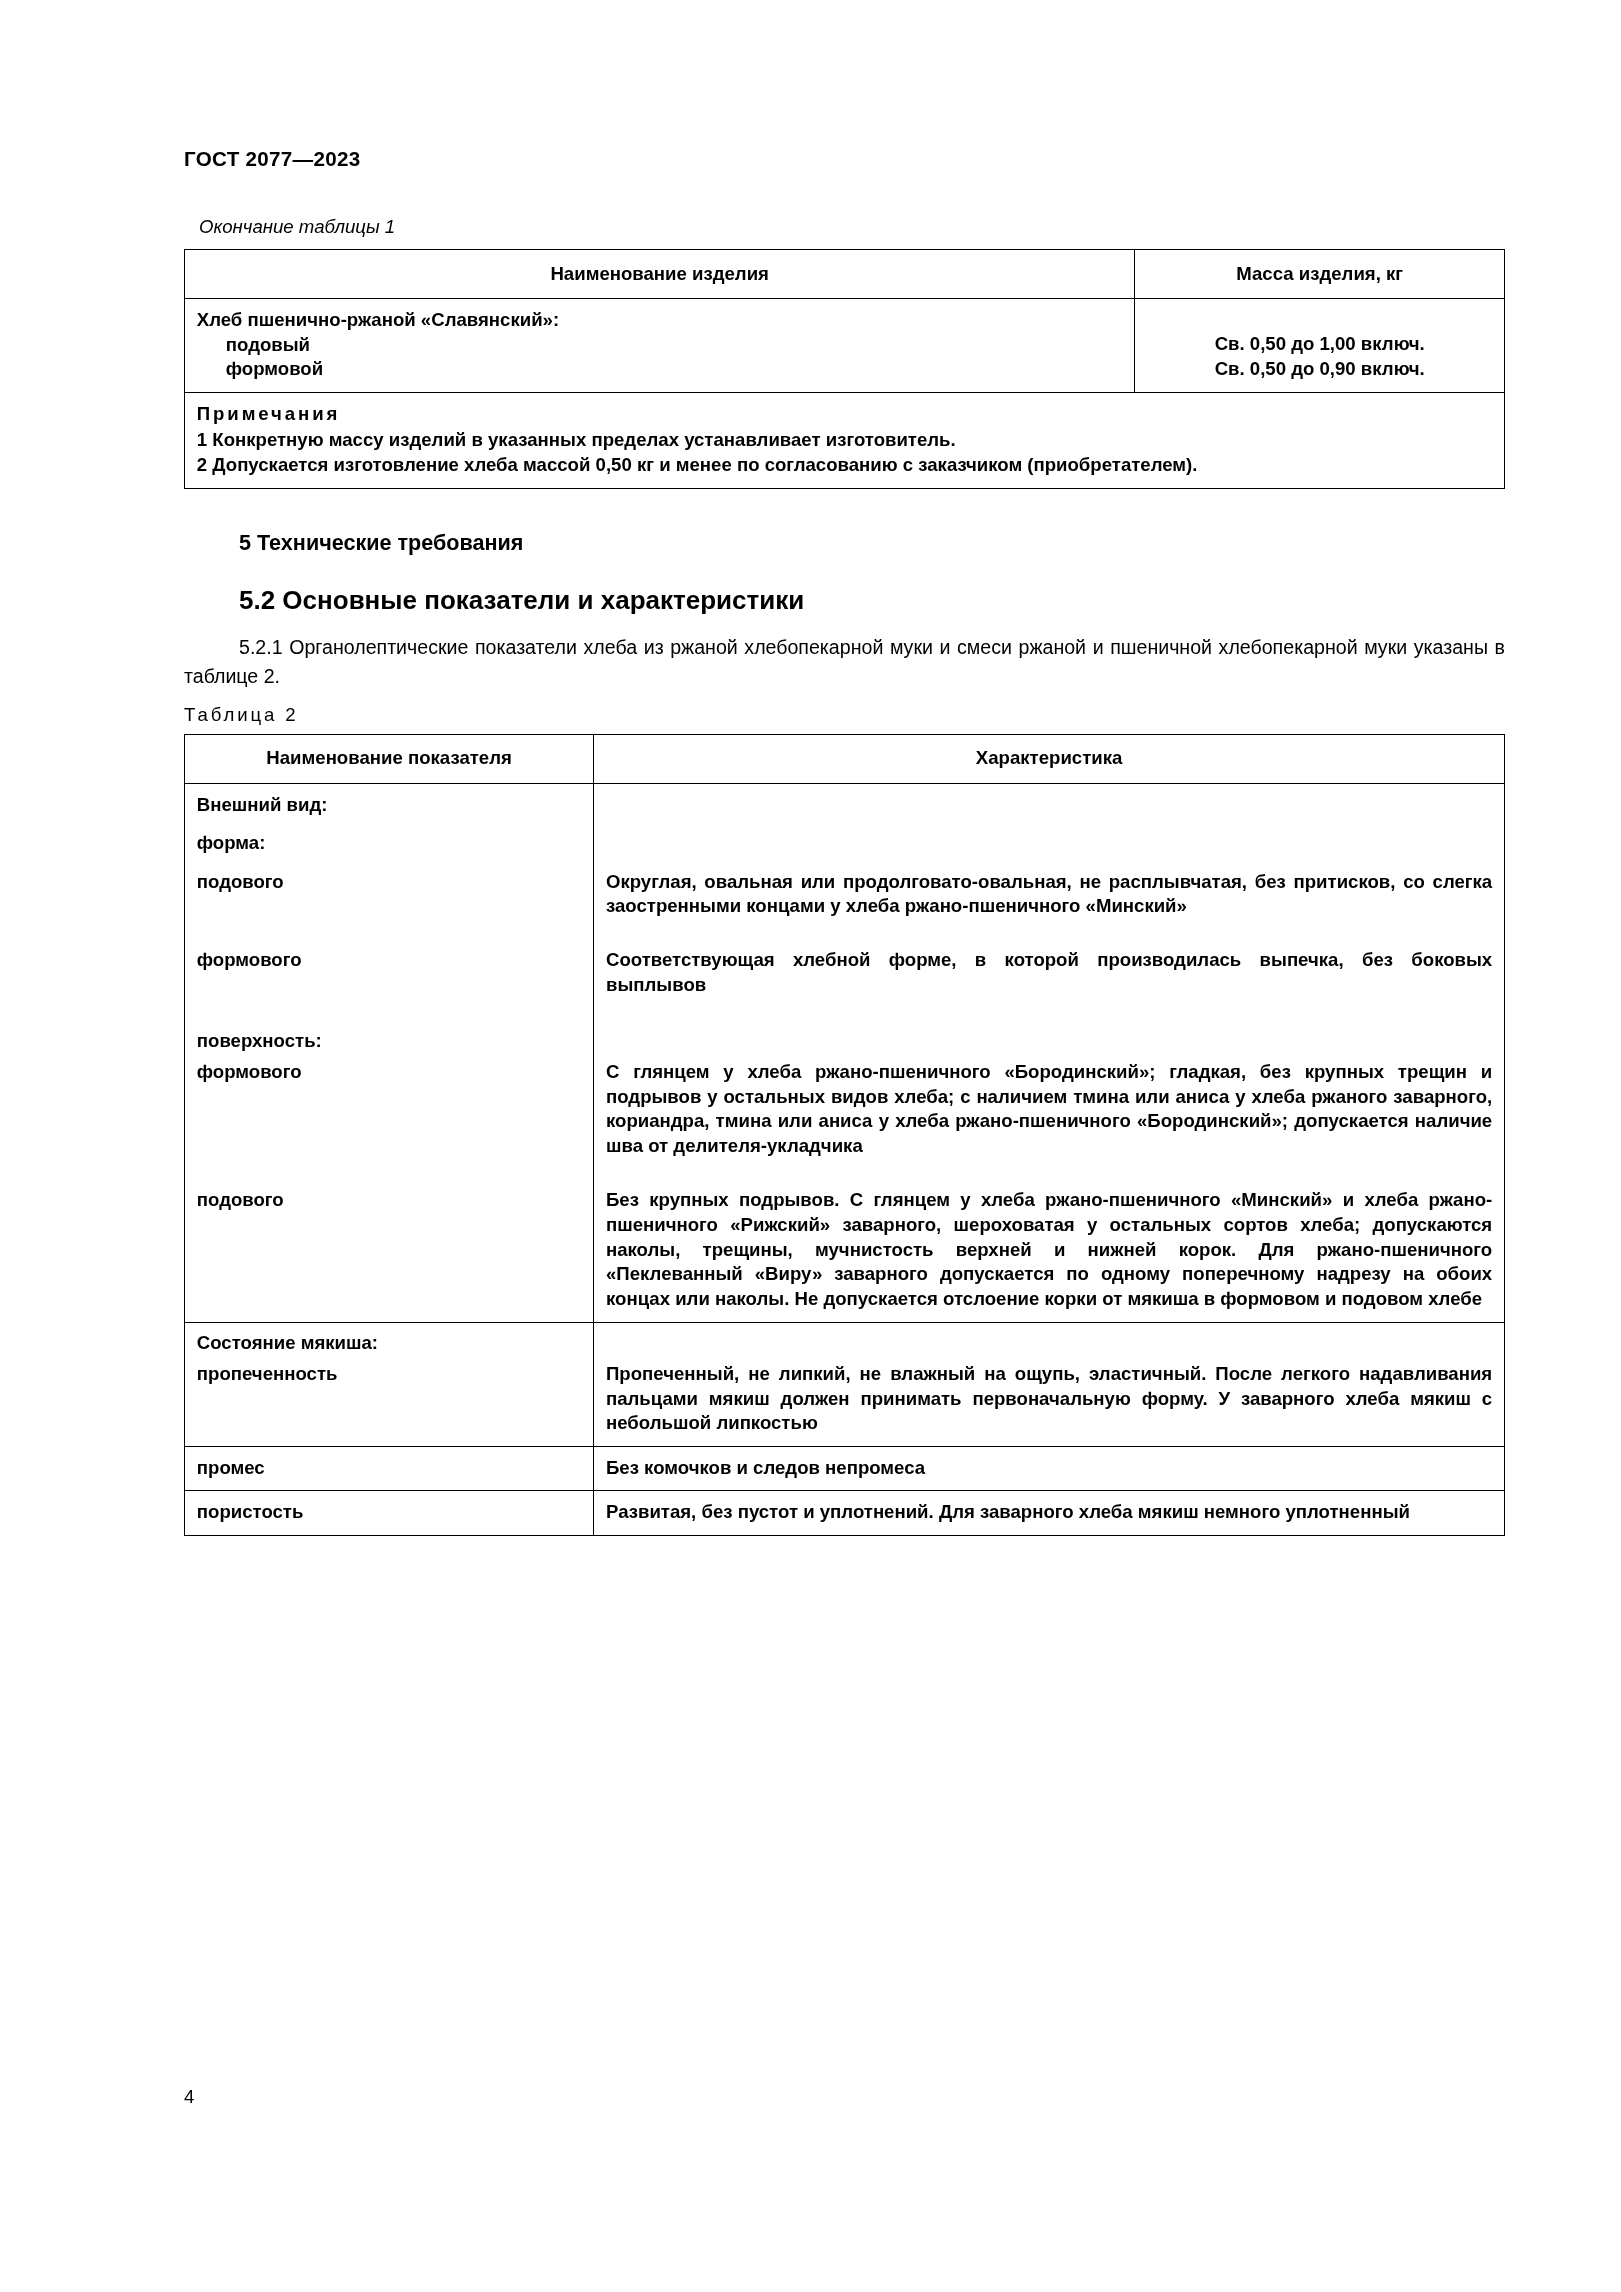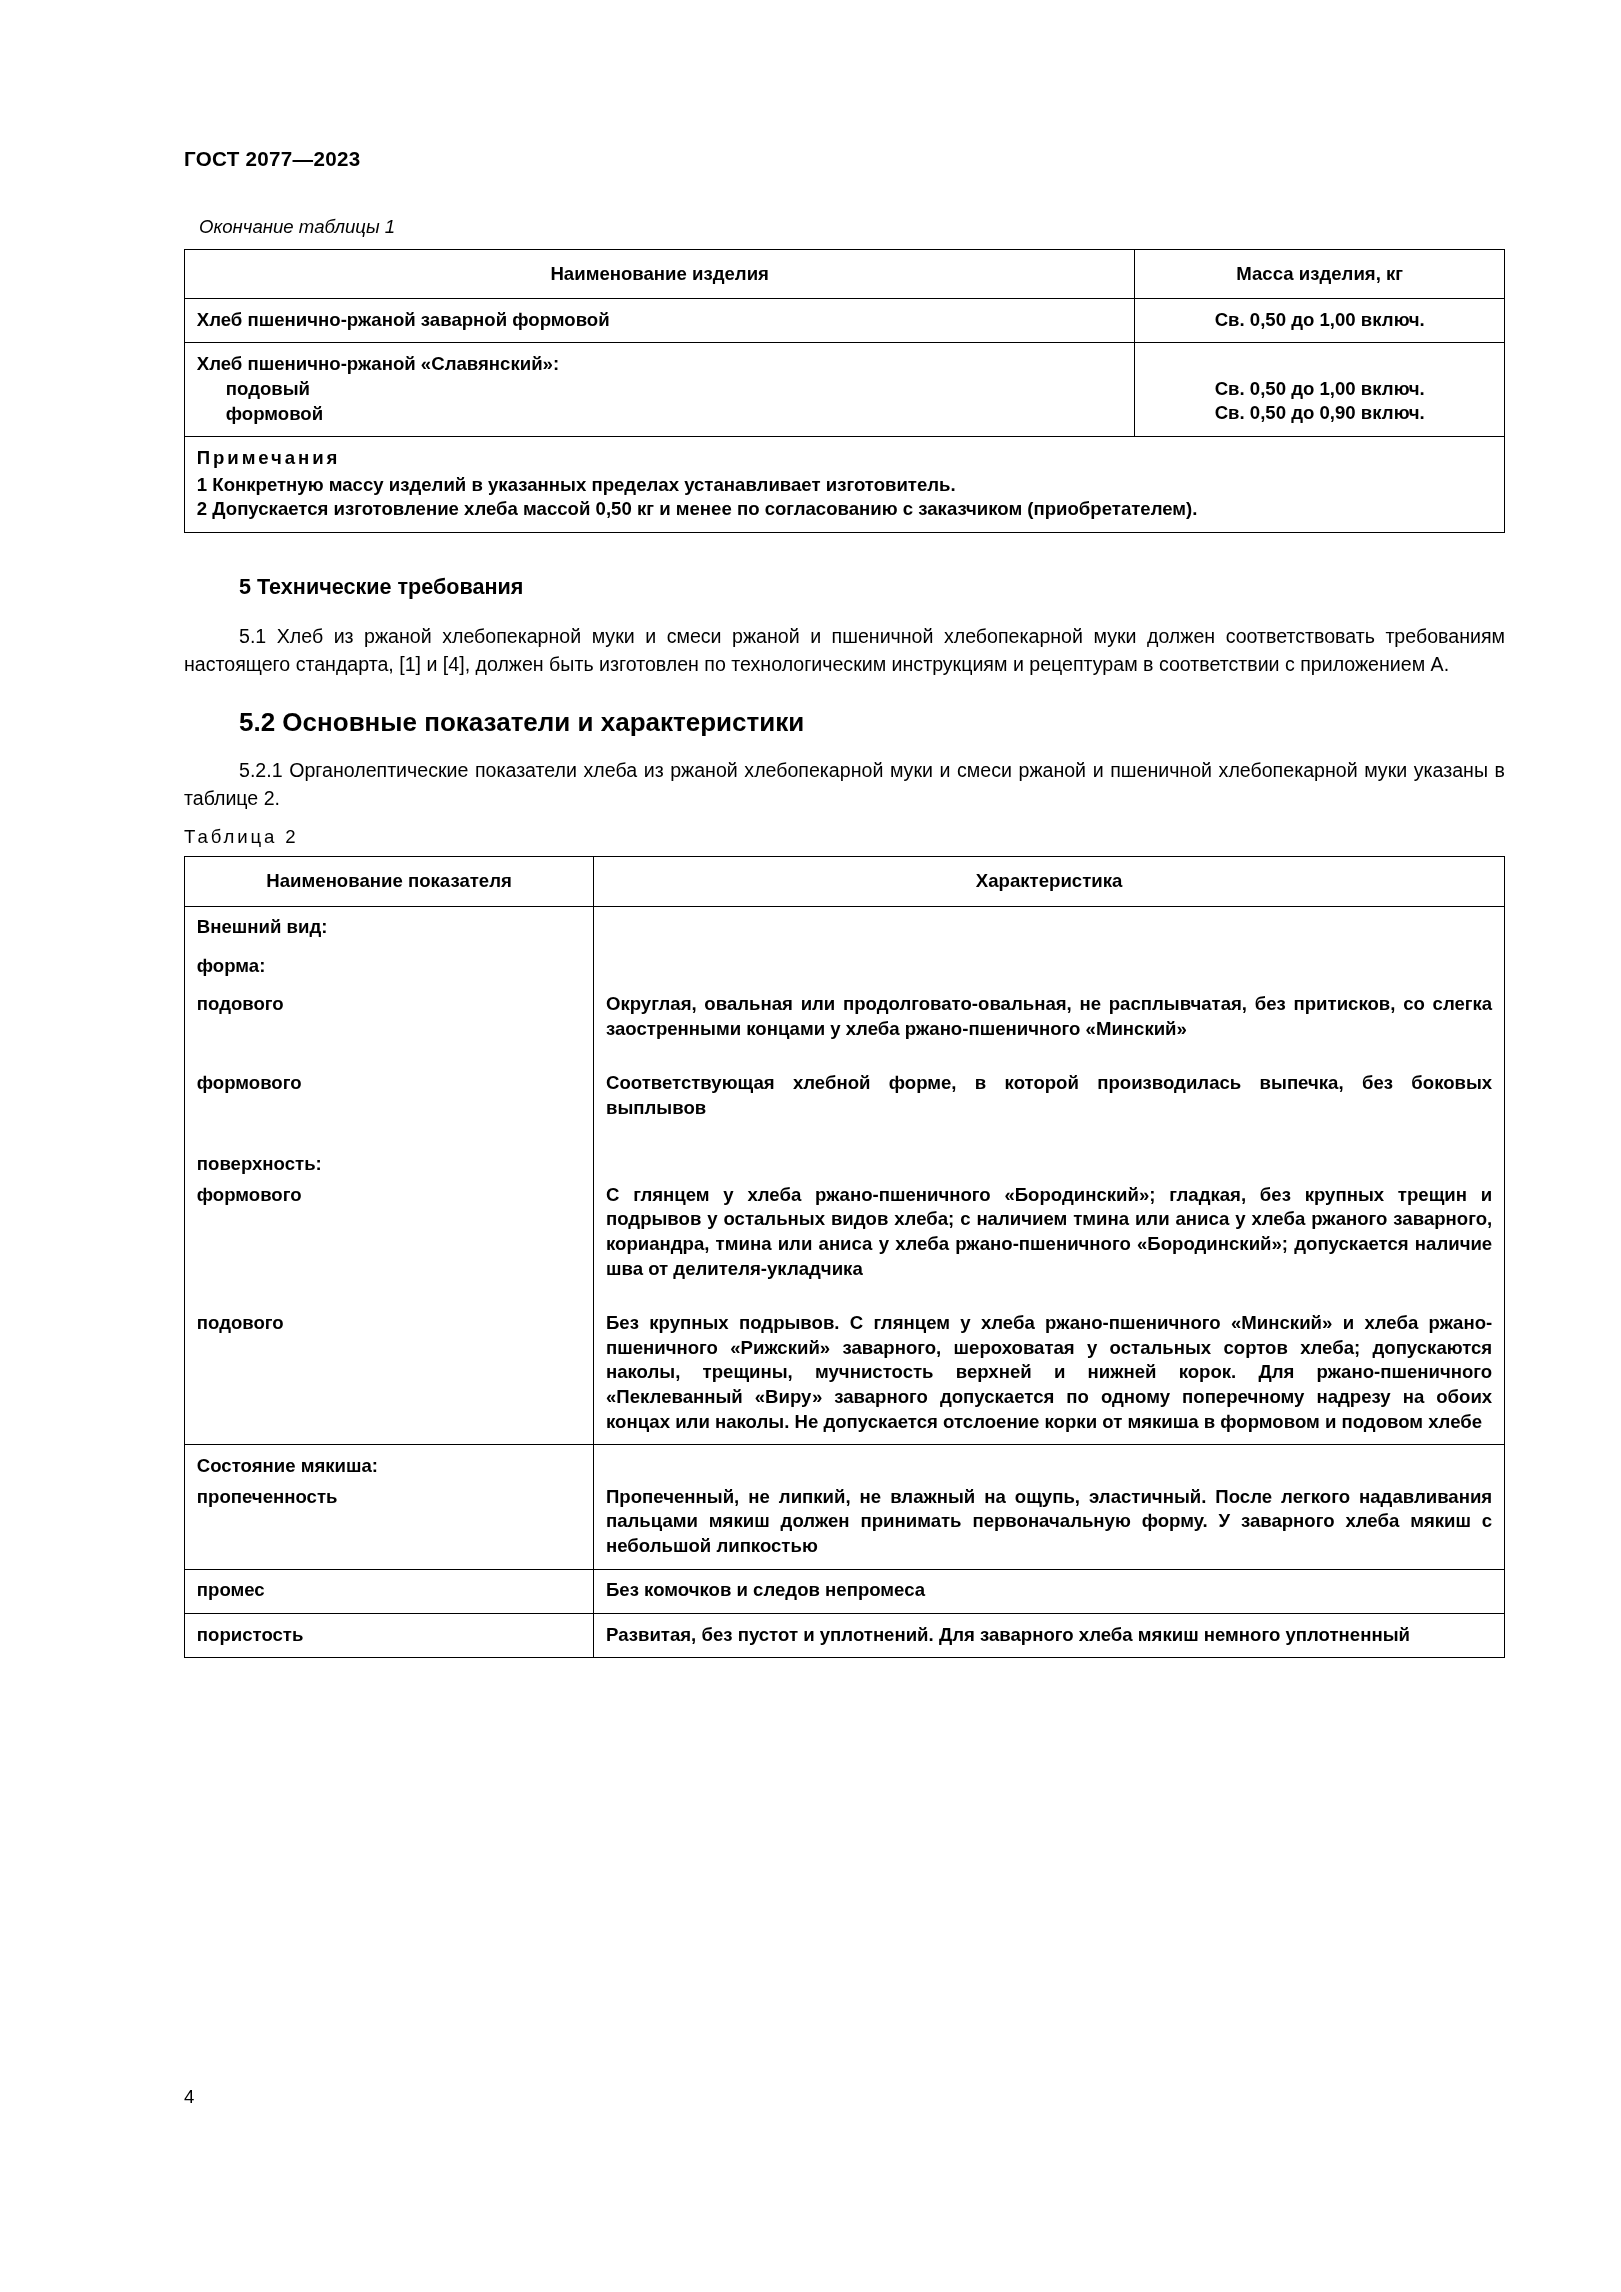--- a/index.html
+++ b/index.html
@@ -122,24 +122,20 @@
     <div class="tbl1-wrap">
       <table class="gost">
         <colgroup>
           <col style="width:72%">
           <col style="width:28%">
         </colgroup>
         <tbody>
           <tr>
             <th class="c">Наименование изделия</th>
             <th class="c">Масса изделия, кг</th>
-          </tr>
-          <tr>
-            <td class="l">Хлеб пшенично-ржаной заварной формовой</td>
-            <td class="c">Св. 0,50 до 1,00 включ.</td>
           </tr>
           <tr>
             <td class="l">
               <div>Хлеб пшенично-ржаной «Славянский»:</div>
               <div class="indent1">подовый</div>
               <div class="indent1">формовой</div>
             </td>
             <td class="c">
               <div style="height:24.5px"></div>
               <div>Св. 0,50 до 1,00 включ.</div>
@@ -152,21 +148,20 @@
               <div>1 Конкретную массу изделий в указанных пределах устанавливает изготовитель.</div>
               <div>2 Допускается изготовление хлеба массой 0,50 кг и менее по согласованию с заказчиком (приобретателем).</div>
             </td>
           </tr>
         </tbody>
       </table>
     </div>
 
     <h2 class="section">5 Технические требования</h2>
 
-    <p class="para">5.1 Хлеб из ржаной хлебопекарной муки и смеси ржаной и пшеничной хлебопекарной муки должен соответствовать требованиям настоящего стандарта, [1] и [4], должен быть изготовлен по технологическим инструкциям и рецептурам в соответствии с приложением А.</p>
 
     <h3 class="subsection">5.2 Основные показатели и характеристики</h3>
 
     <p class="para">5.2.1 Органолептические показатели хлеба из ржаной хлебопекарной муки и смеси ржаной и пшеничной хлебопекарной муки указаны в таблице 2.</p>
 
     <div class="tbl-caption-spaced">Таблица 2</div>
 
     <div class="tbl2-wrap">
       <table class="gost">
         <colgroup>

